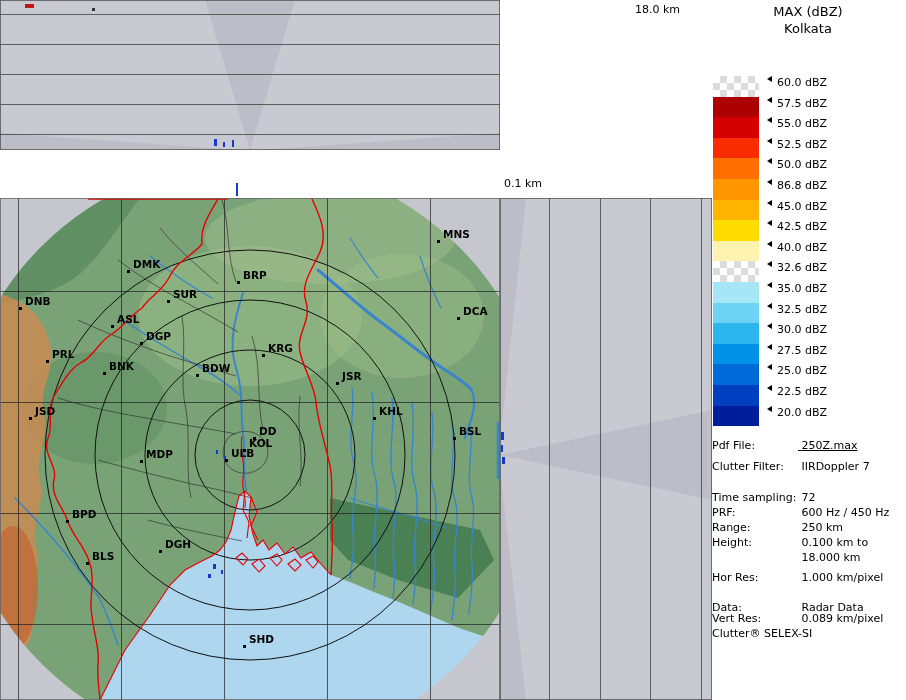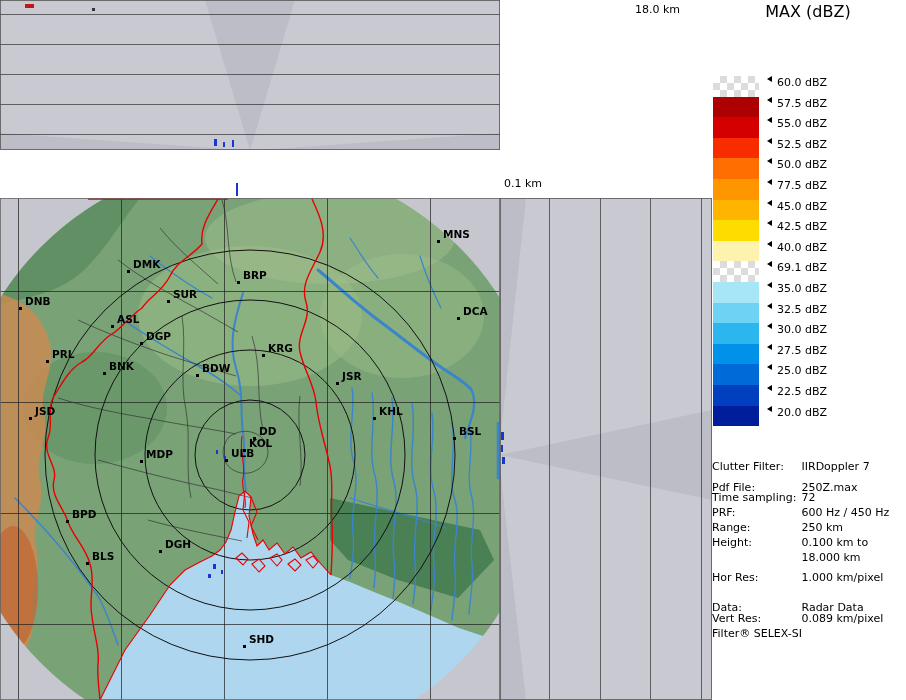--- a/index.html
+++ b/index.html
@@ -4,21 +4,21 @@
 <style>
   html,body{margin:0;padding:0;background:#fff}
   #page{position:relative;width:906px;height:700px;background:#ffffff;overflow:hidden;
         font-family:"DejaVu Sans","Liberation Sans",sans-serif;color:#000}
   svg{display:block}
   .grid-label{position:absolute;font-size:11px;white-space:nowrap;color:#000}
   .range-label{position:absolute;left:221px;width:62px;text-align:center;font-size:11px;white-space:nowrap}
   .city{position:absolute}
   .city-dot{position:absolute;left:0;top:0;width:3px;height:3px;background:#000}
   .city-label{position:absolute;left:6px;top:-12px;font-size:10.5px;font-weight:bold;white-space:nowrap}
-  .title-block{position:absolute;left:712px;top:3px;width:192px;text-align:center;font-size:16px;line-height:17px}
+  .title-block{position:absolute;left:712px;top:3px;width:192px;text-align:center;font-size:13px;line-height:17px}
   .legend-wrap{position:absolute;left:713px;top:76px}
   .legend-row{display:flex;height:20.6px}
   .legend-swatch{flex:0 0 46px;width:46px;height:20.6px;background:#fff}
   .checker{background-color:#fff;background-image:repeating-conic-gradient(#dcdcdc 0% 25%, #ffffff 0% 50%);background-size:14px 14px}
   .legend-tick{width:0;height:0;border-top:3px solid transparent;border-bottom:3px solid transparent;border-right:5px solid #000;margin-left:8px}
   .legend-label{font-size:11px;margin-left:5px;white-space:nowrap}
   .meta-row{position:absolute;left:712px;font-size:11px;white-space:nowrap}
   .meta-key{display:inline-block;width:86px}
   .brand{position:absolute;left:712px;top:627px;font-size:11px;white-space:nowrap}
   .axis-label{position:absolute;font-size:11px;white-space:nowrap}
@@ -290,20 +290,21 @@
         <span class="city-label">BLS</span>
       </span>
       <span class="city" style="position: absolute; left: 243px; top: 645px;">
         <span class="city-dot"></span>
         <span class="city-label">SHD</span>
       </span>
     </div>
 
   <div class="title-block">
     <div>MAX (dBZ)</div>
+    <div>Kolkata</div>
   </div>
 
   <div class="legend-wrap">
 
   <div class="legend-row">
         <span class="legend-swatch checker"></span>
         <span class="legend-tick"></span>
         <span class="legend-label">60.0 dBZ</span>
       </div>
       <div class="legend-row">
@@ -322,41 +323,41 @@
         <span class="legend-label">52.5 dBZ</span>
       </div>
       <div class="legend-row">
         <span class="legend-swatch" style="background: rgb(255, 110, 0);"></span>
         <span class="legend-tick"></span>
         <span class="legend-label">50.0 dBZ</span>
       </div>
       <div class="legend-row">
         <span class="legend-swatch" style="background: rgb(255, 150, 0);"></span>
         <span class="legend-tick"></span>
-        <span class="legend-label">77.5 dBZ</span>
+        <span class="legend-label">86.8 dBZ</span>
       </div>
       <div class="legend-row">
         <span class="legend-swatch" style="background: rgb(255, 180, 0);"></span>
         <span class="legend-tick"></span>
         <span class="legend-label">45.0 dBZ</span>
       </div>
       <div class="legend-row">
         <span class="legend-swatch" style="background: rgb(255, 220, 0);"></span>
         <span class="legend-tick"></span>
         <span class="legend-label">42.5 dBZ</span>
       </div>
       <div class="legend-row">
         <span class="legend-swatch" style="background: rgb(253, 242, 174);"></span>
         <span class="legend-tick"></span>
         <span class="legend-label">40.0 dBZ</span>
       </div>
       <div class="legend-row">
         <span class="legend-swatch checker"></span>
         <span class="legend-tick"></span>
-        <span class="legend-label">69.1 dBZ</span>
+        <span class="legend-label">32.6 dBZ</span>
       </div>
       <div class="legend-row">
         <span class="legend-swatch" style="background: rgb(166, 230, 246);"></span>
         <span class="legend-tick"></span>
         <span class="legend-label">35.0 dBZ</span>
       </div>
       <div class="legend-row">
         <span class="legend-swatch" style="background: rgb(110, 210, 244);"></span>
         <span class="legend-tick"></span>
         <span class="legend-label">32.5 dBZ</span>
@@ -383,21 +384,21 @@
       </div>
       <div class="legend-row">
         <span class="legend-swatch" style="background: rgb(0, 30, 156);"></span>
         <span class="legend-tick"></span>
         <span class="legend-label">20.0 dBZ</span>
       </div>
     </div>
 
   <div>
 
-  <div class="meta-row" style="position: absolute; top: 481px;">
+  <div class="meta-row" style="position: absolute; top: 439px; text-decoration: underline;">
         <span class="meta-key">Pdf File:</span>
         <span class="meta-val">250Z.max</span>
       </div>
       <div class="meta-row" style="position: absolute; top: 460px;">
         <span class="meta-key">Clutter Filter:</span>
         <span class="meta-val">IIRDoppler 7</span>
       </div>
       <div class="meta-row" style="position: absolute; top: 491px;">
         <span class="meta-key">Time sampling:</span>
         <span class="meta-val">72</span>
@@ -425,15 +426,15 @@
       <div class="meta-row" style="position: absolute; top: 612px;">
         <span class="meta-key">Vert Res:</span>
         <span class="meta-val">0.089 km/pixel</span>
       </div>
       <div class="meta-row" style="position: absolute; top: 601px;">
         <span class="meta-key">Data:</span>
         <span class="meta-val">Radar Data</span>
       </div>
     </div>
 
-  <div class="brand">Filter® SELEX-SI</div>
+  <div class="brand">Clutter® SELEX-SI</div>
 
 </div>
 
 </body></html>

